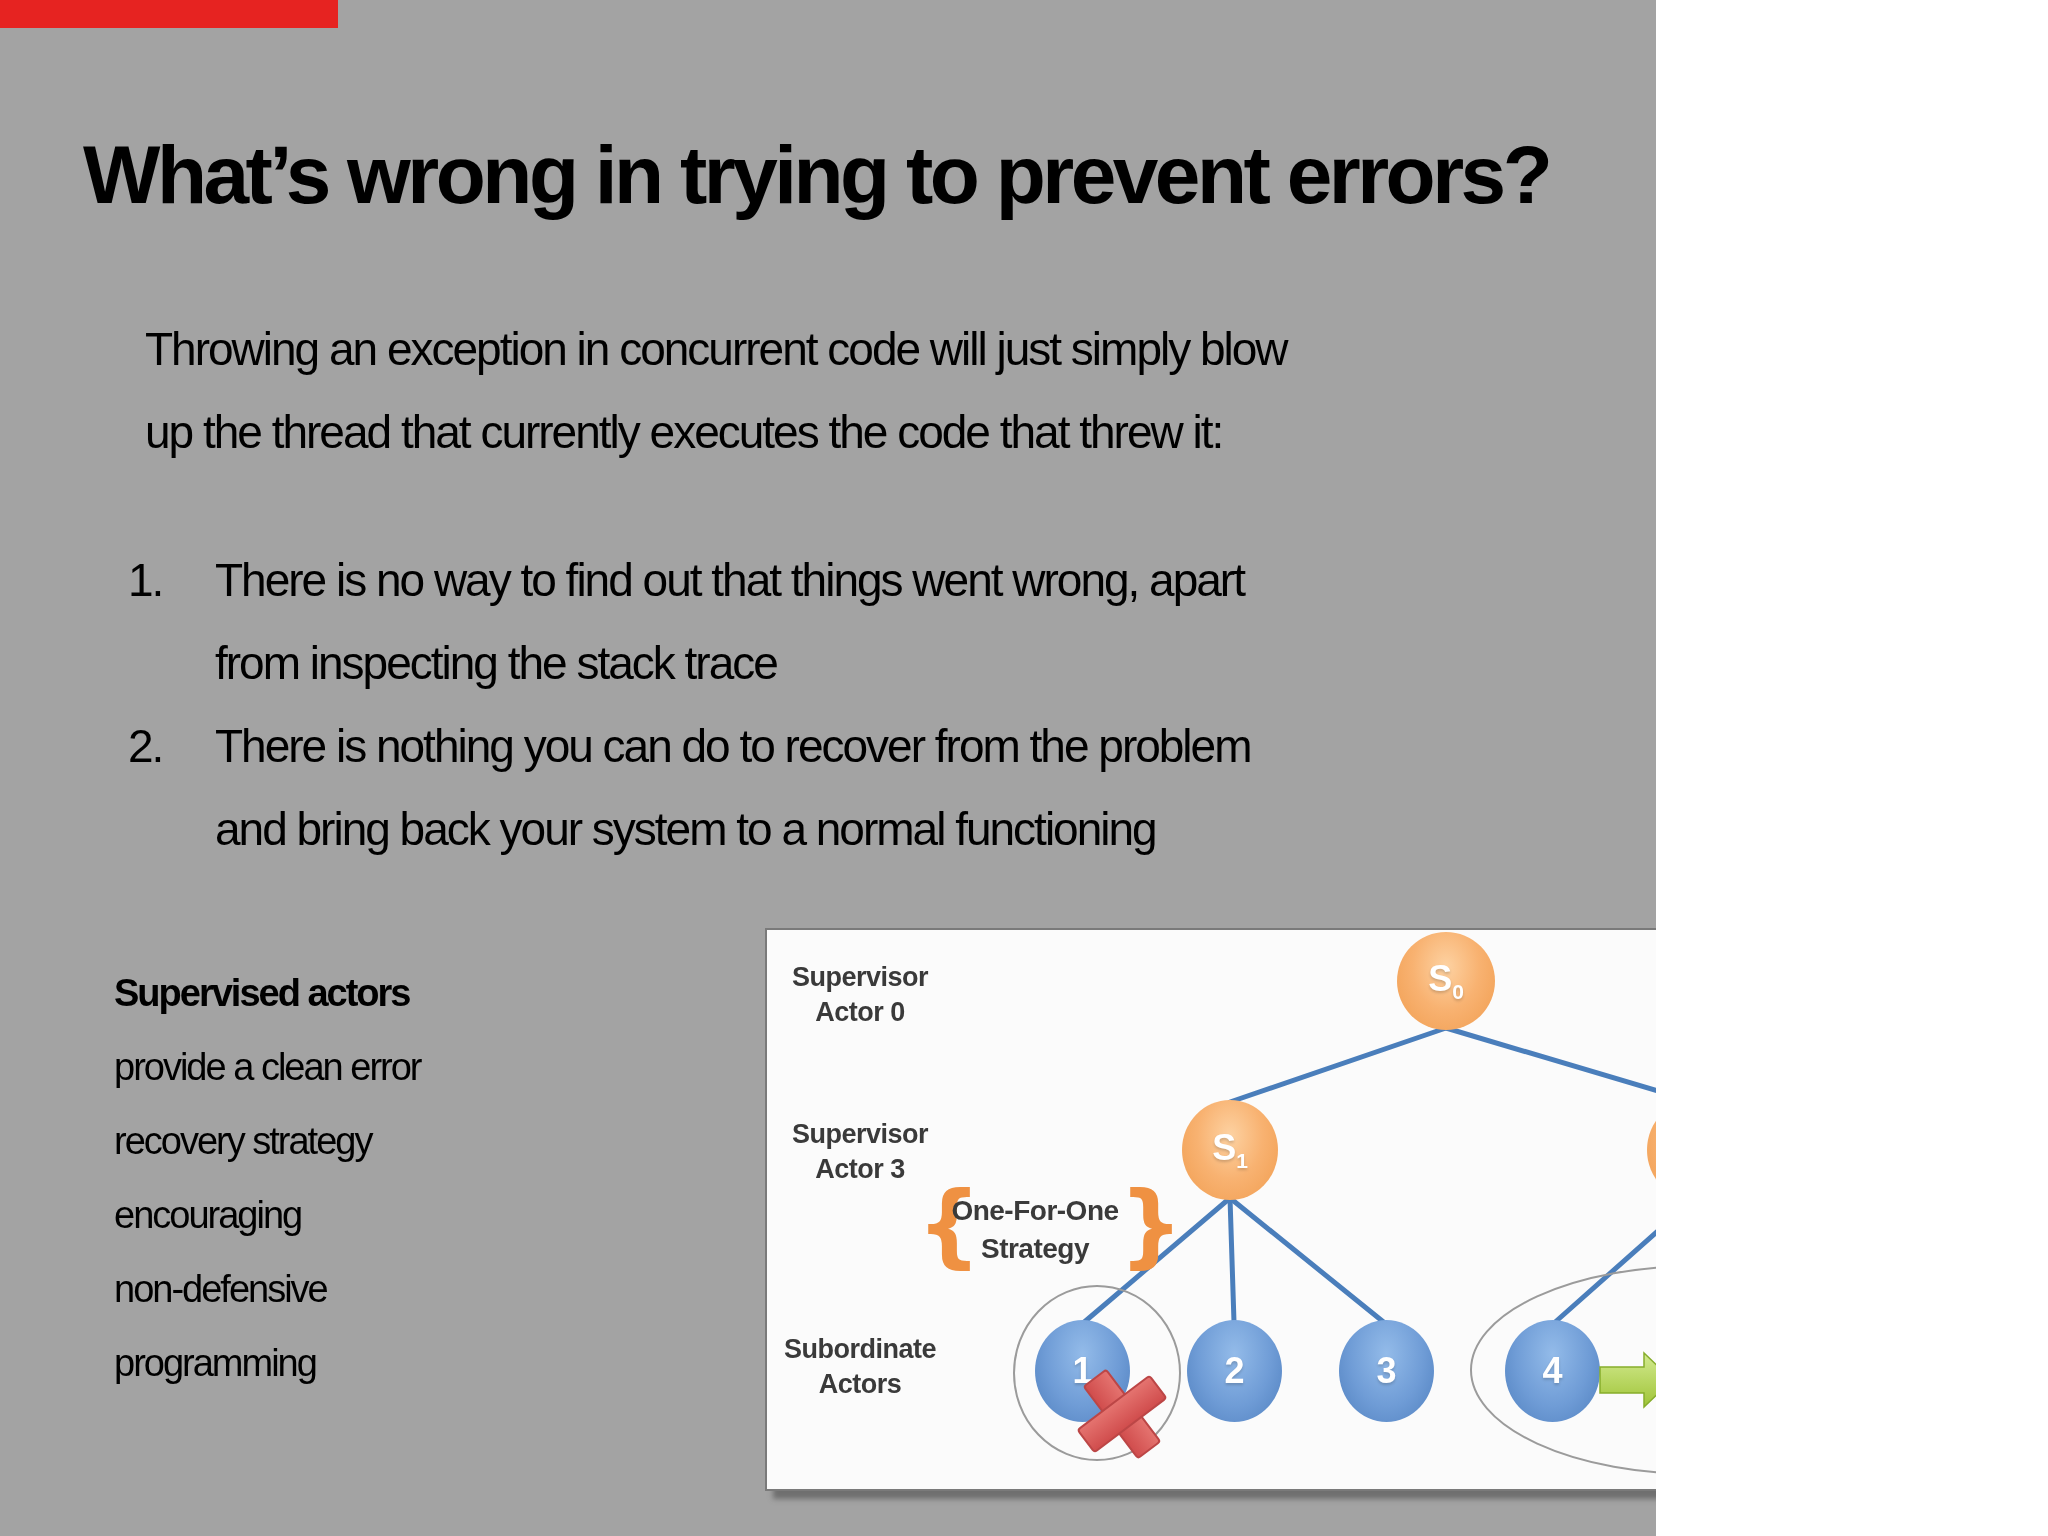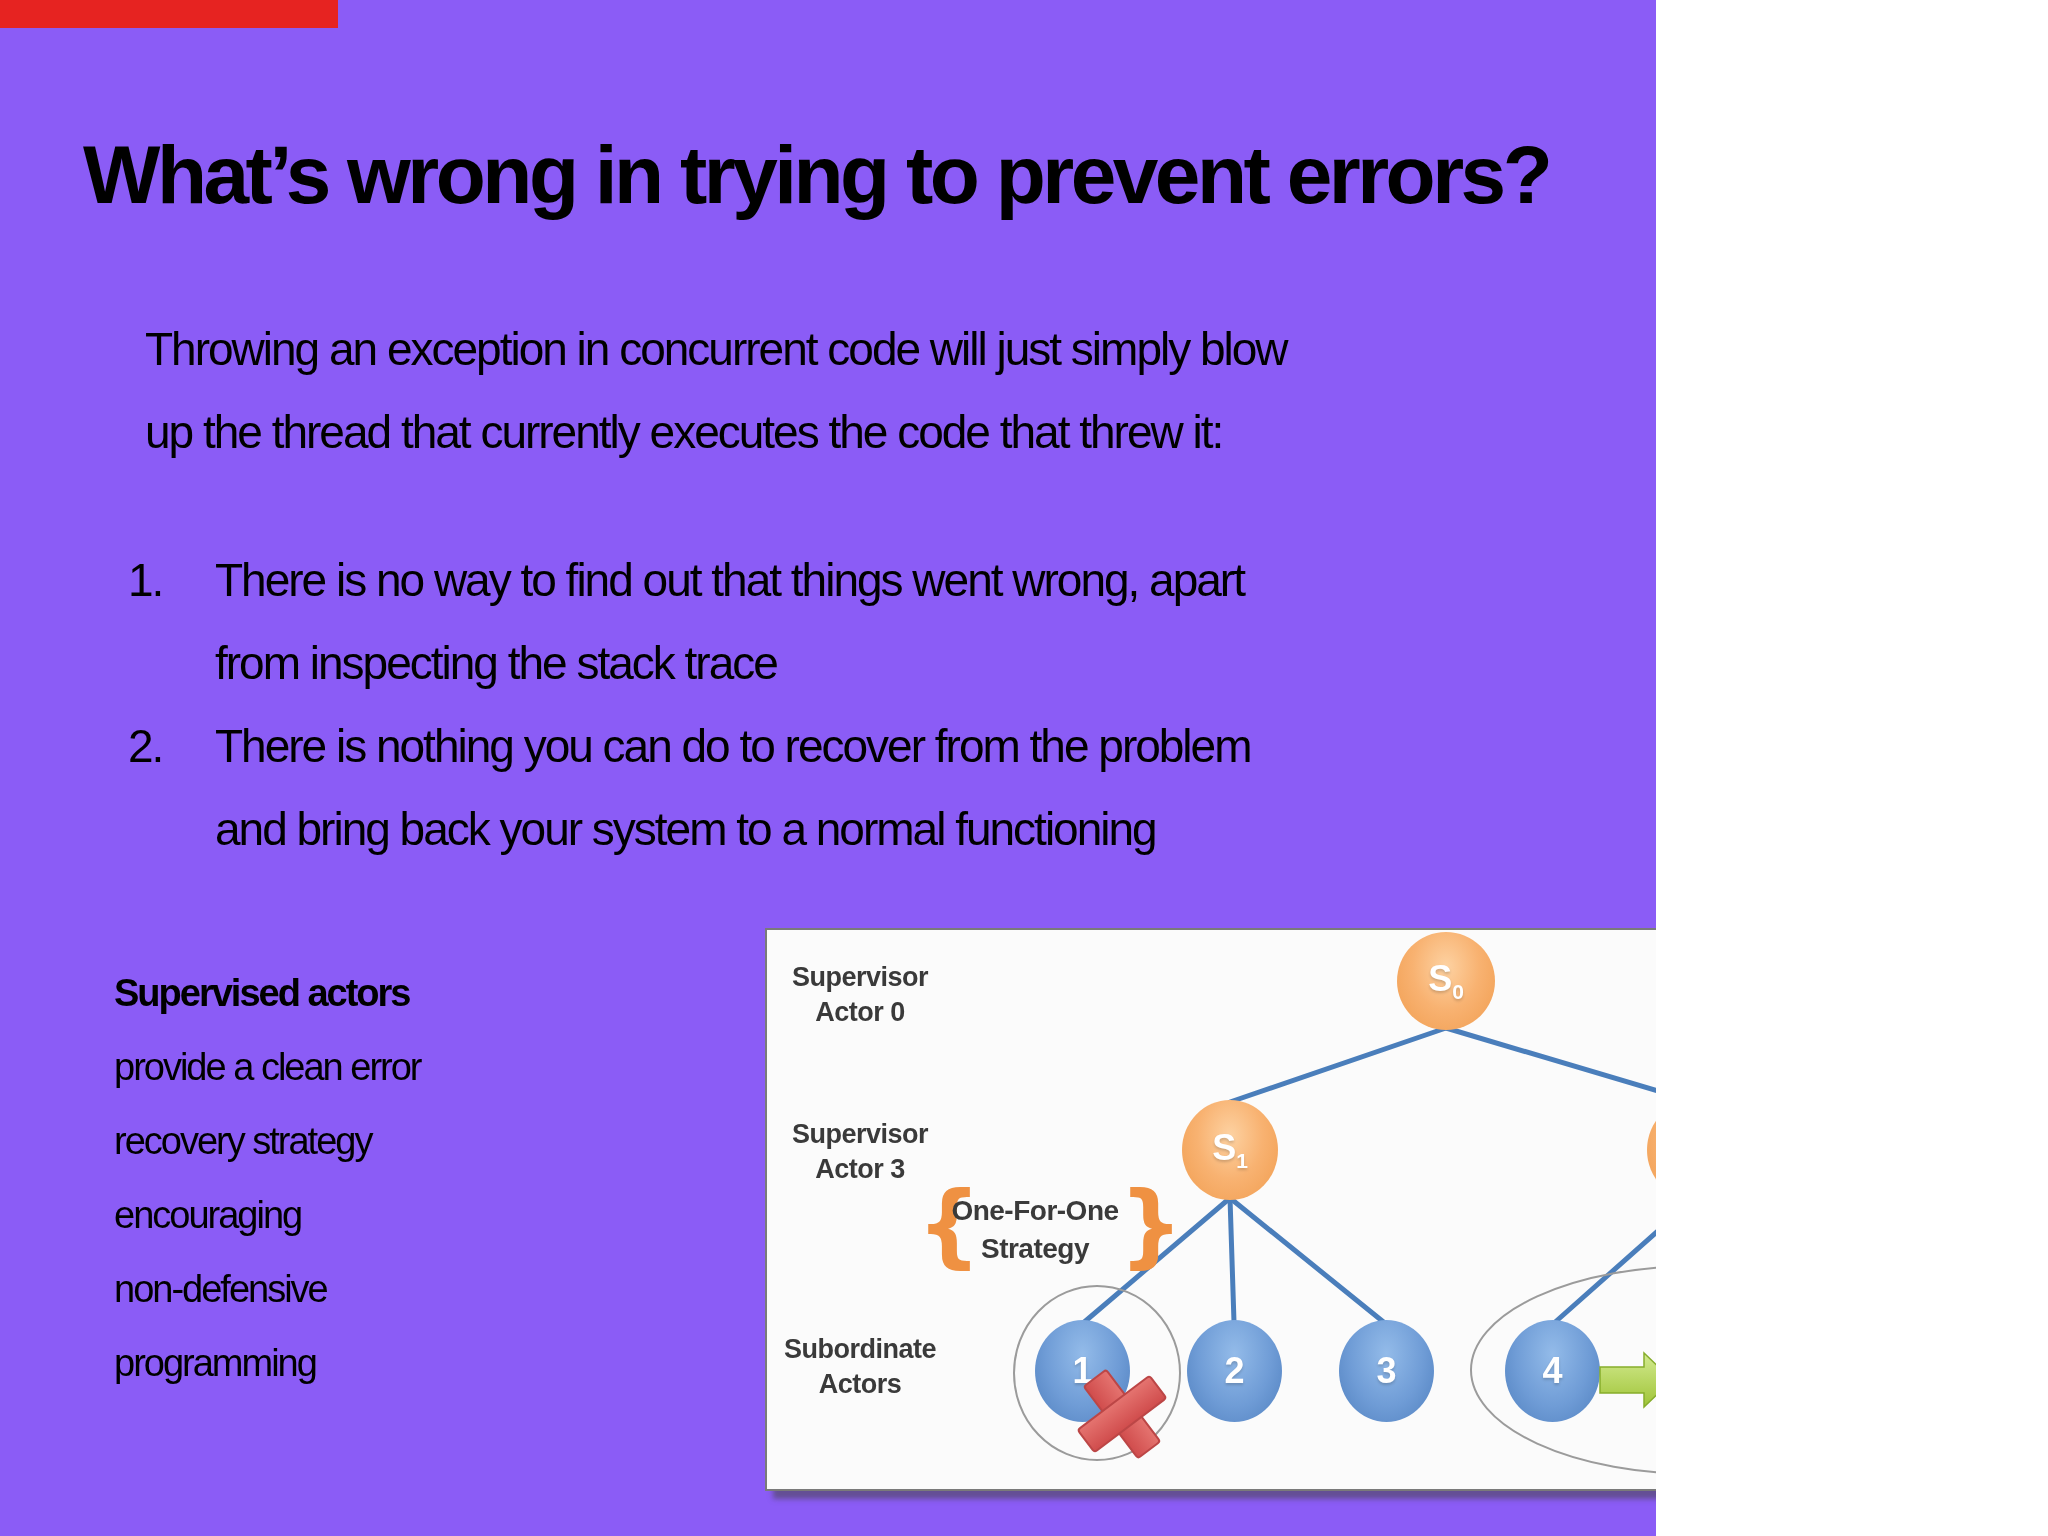--- a/index.html
+++ b/index.html
@@ -1,18 +1,18 @@
 <!DOCTYPE html>
 <html><head>
 <meta charset="utf-8">
 <style>
   html, body { margin: 0; padding: 0; background: #ffffff; }
   .slide {
     position: relative; width: 1656px; height: 1536px;
-    background: #8b5cf6; overflow: hidden;
+    background: #a3a3a3; overflow: hidden;
     font-family: "Liberation Sans", sans-serif; color: #000;
   }
 
   
   .progress-bar { position: absolute; left: 0; top: 0; width: 338px; height: 28px; background: #e62321; }
 
   
   .title {
     position: absolute; left: 83px; top: 125px; margin: 0;
     font-size: 82px; line-height: 100px; font-weight: bold;

